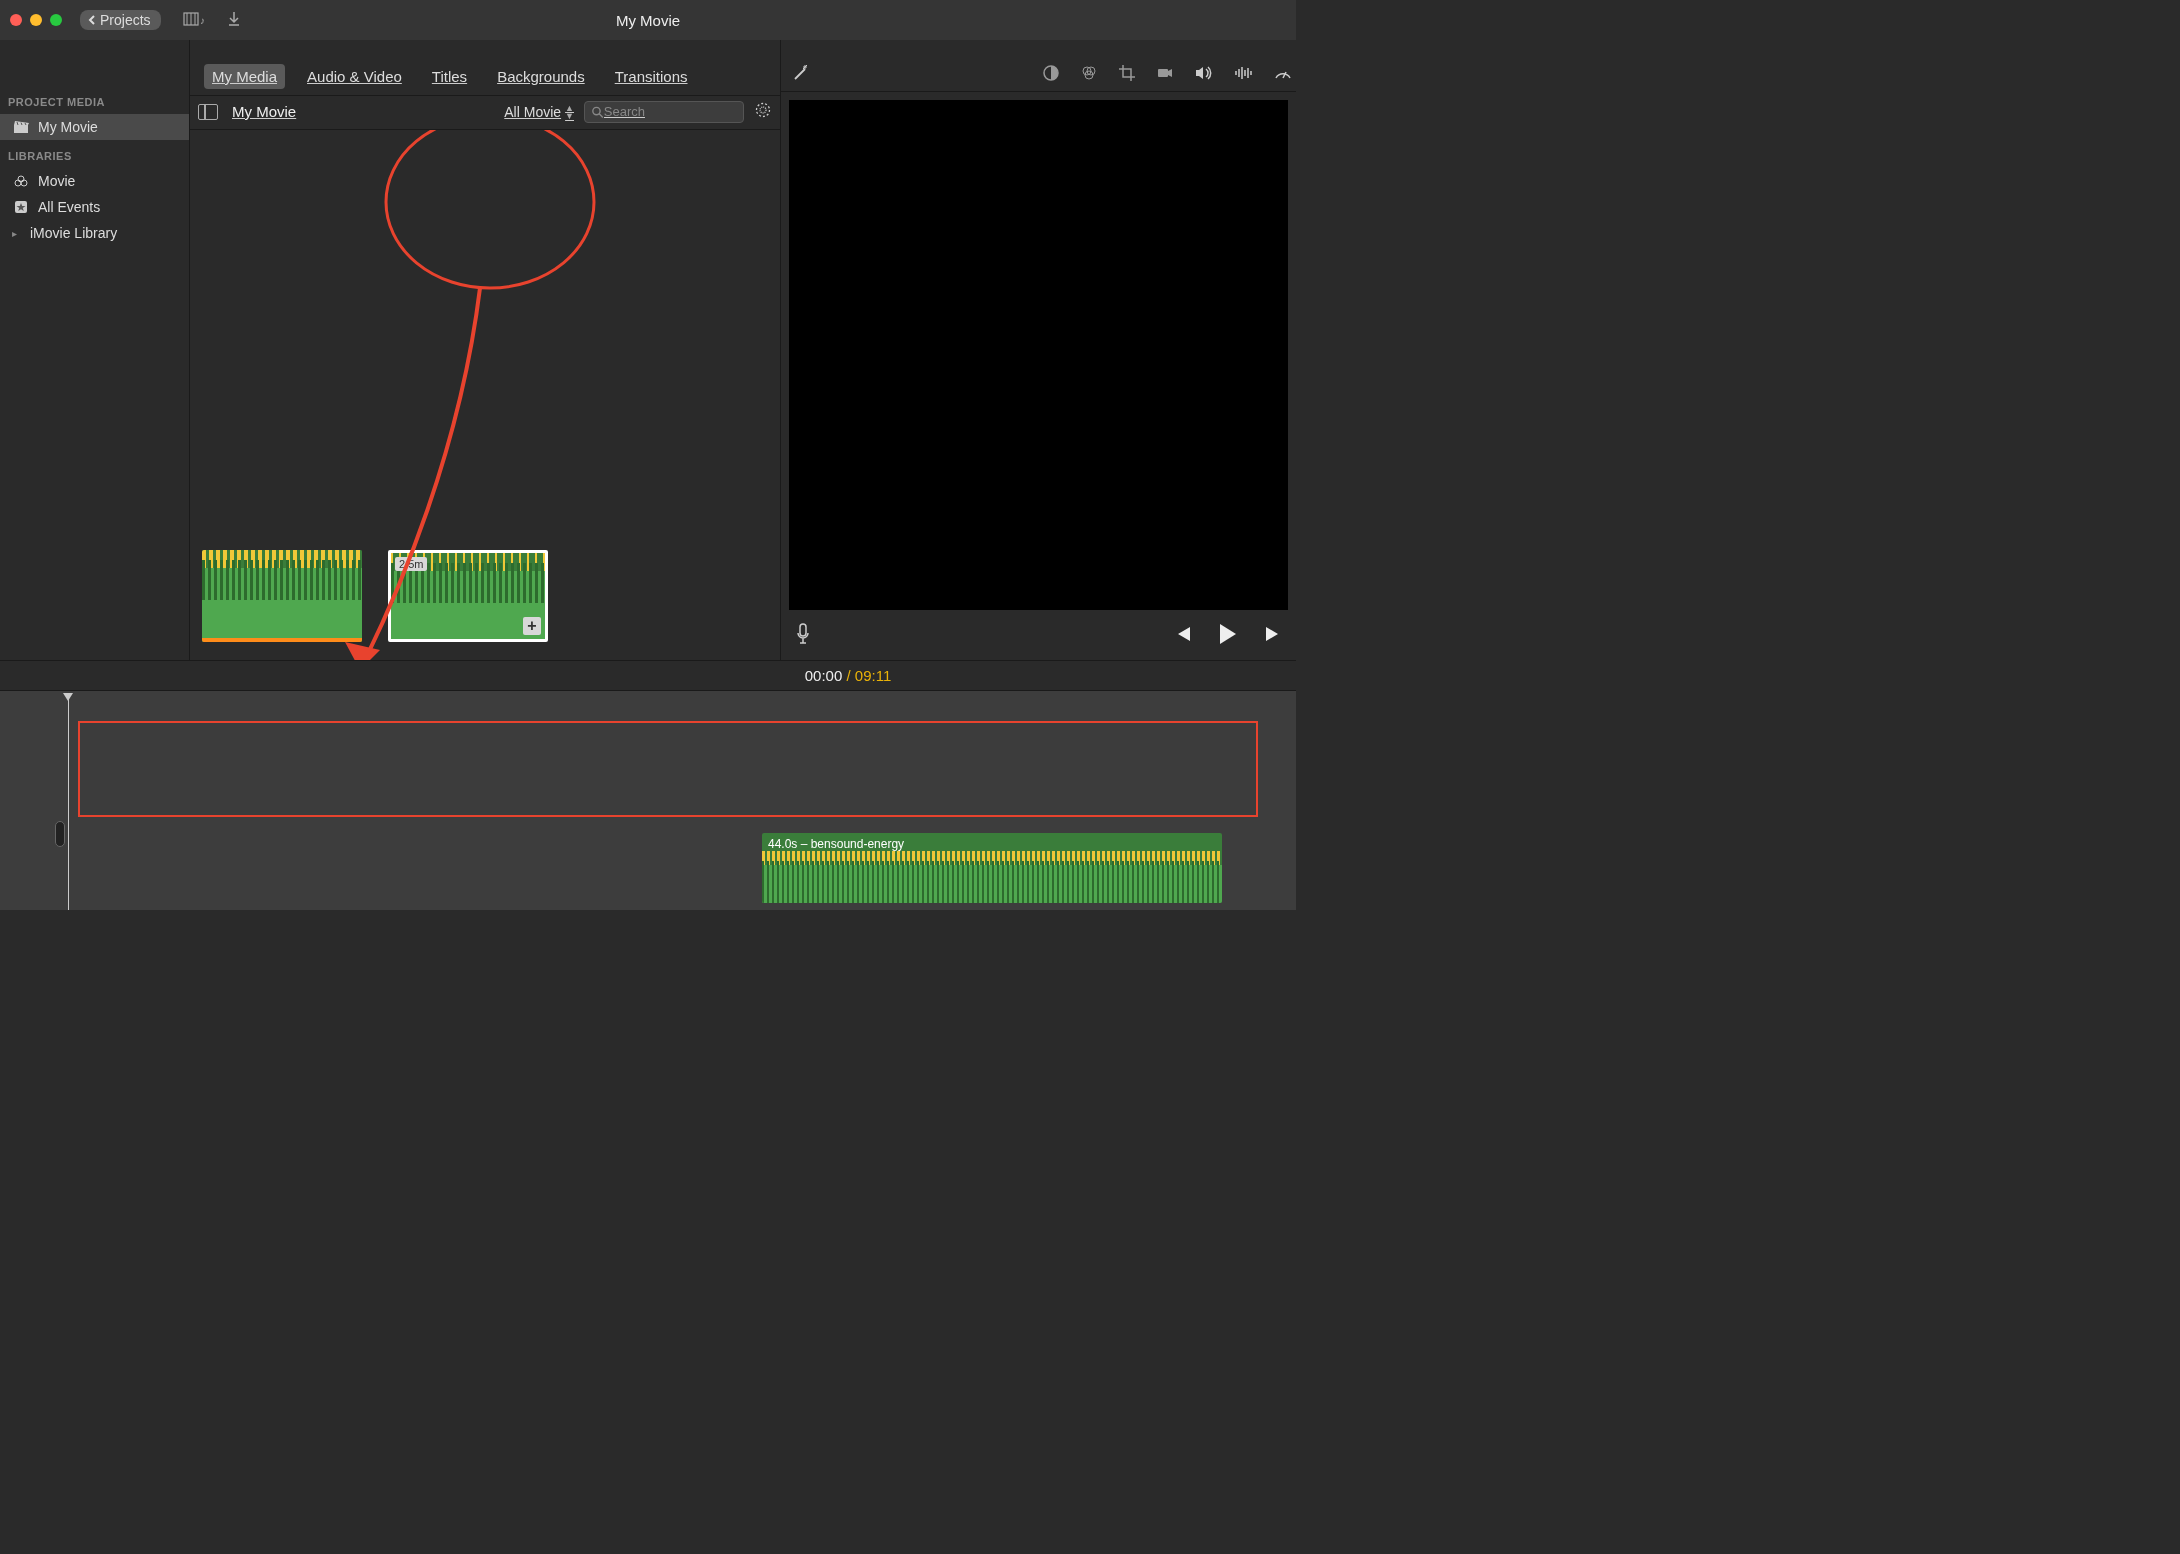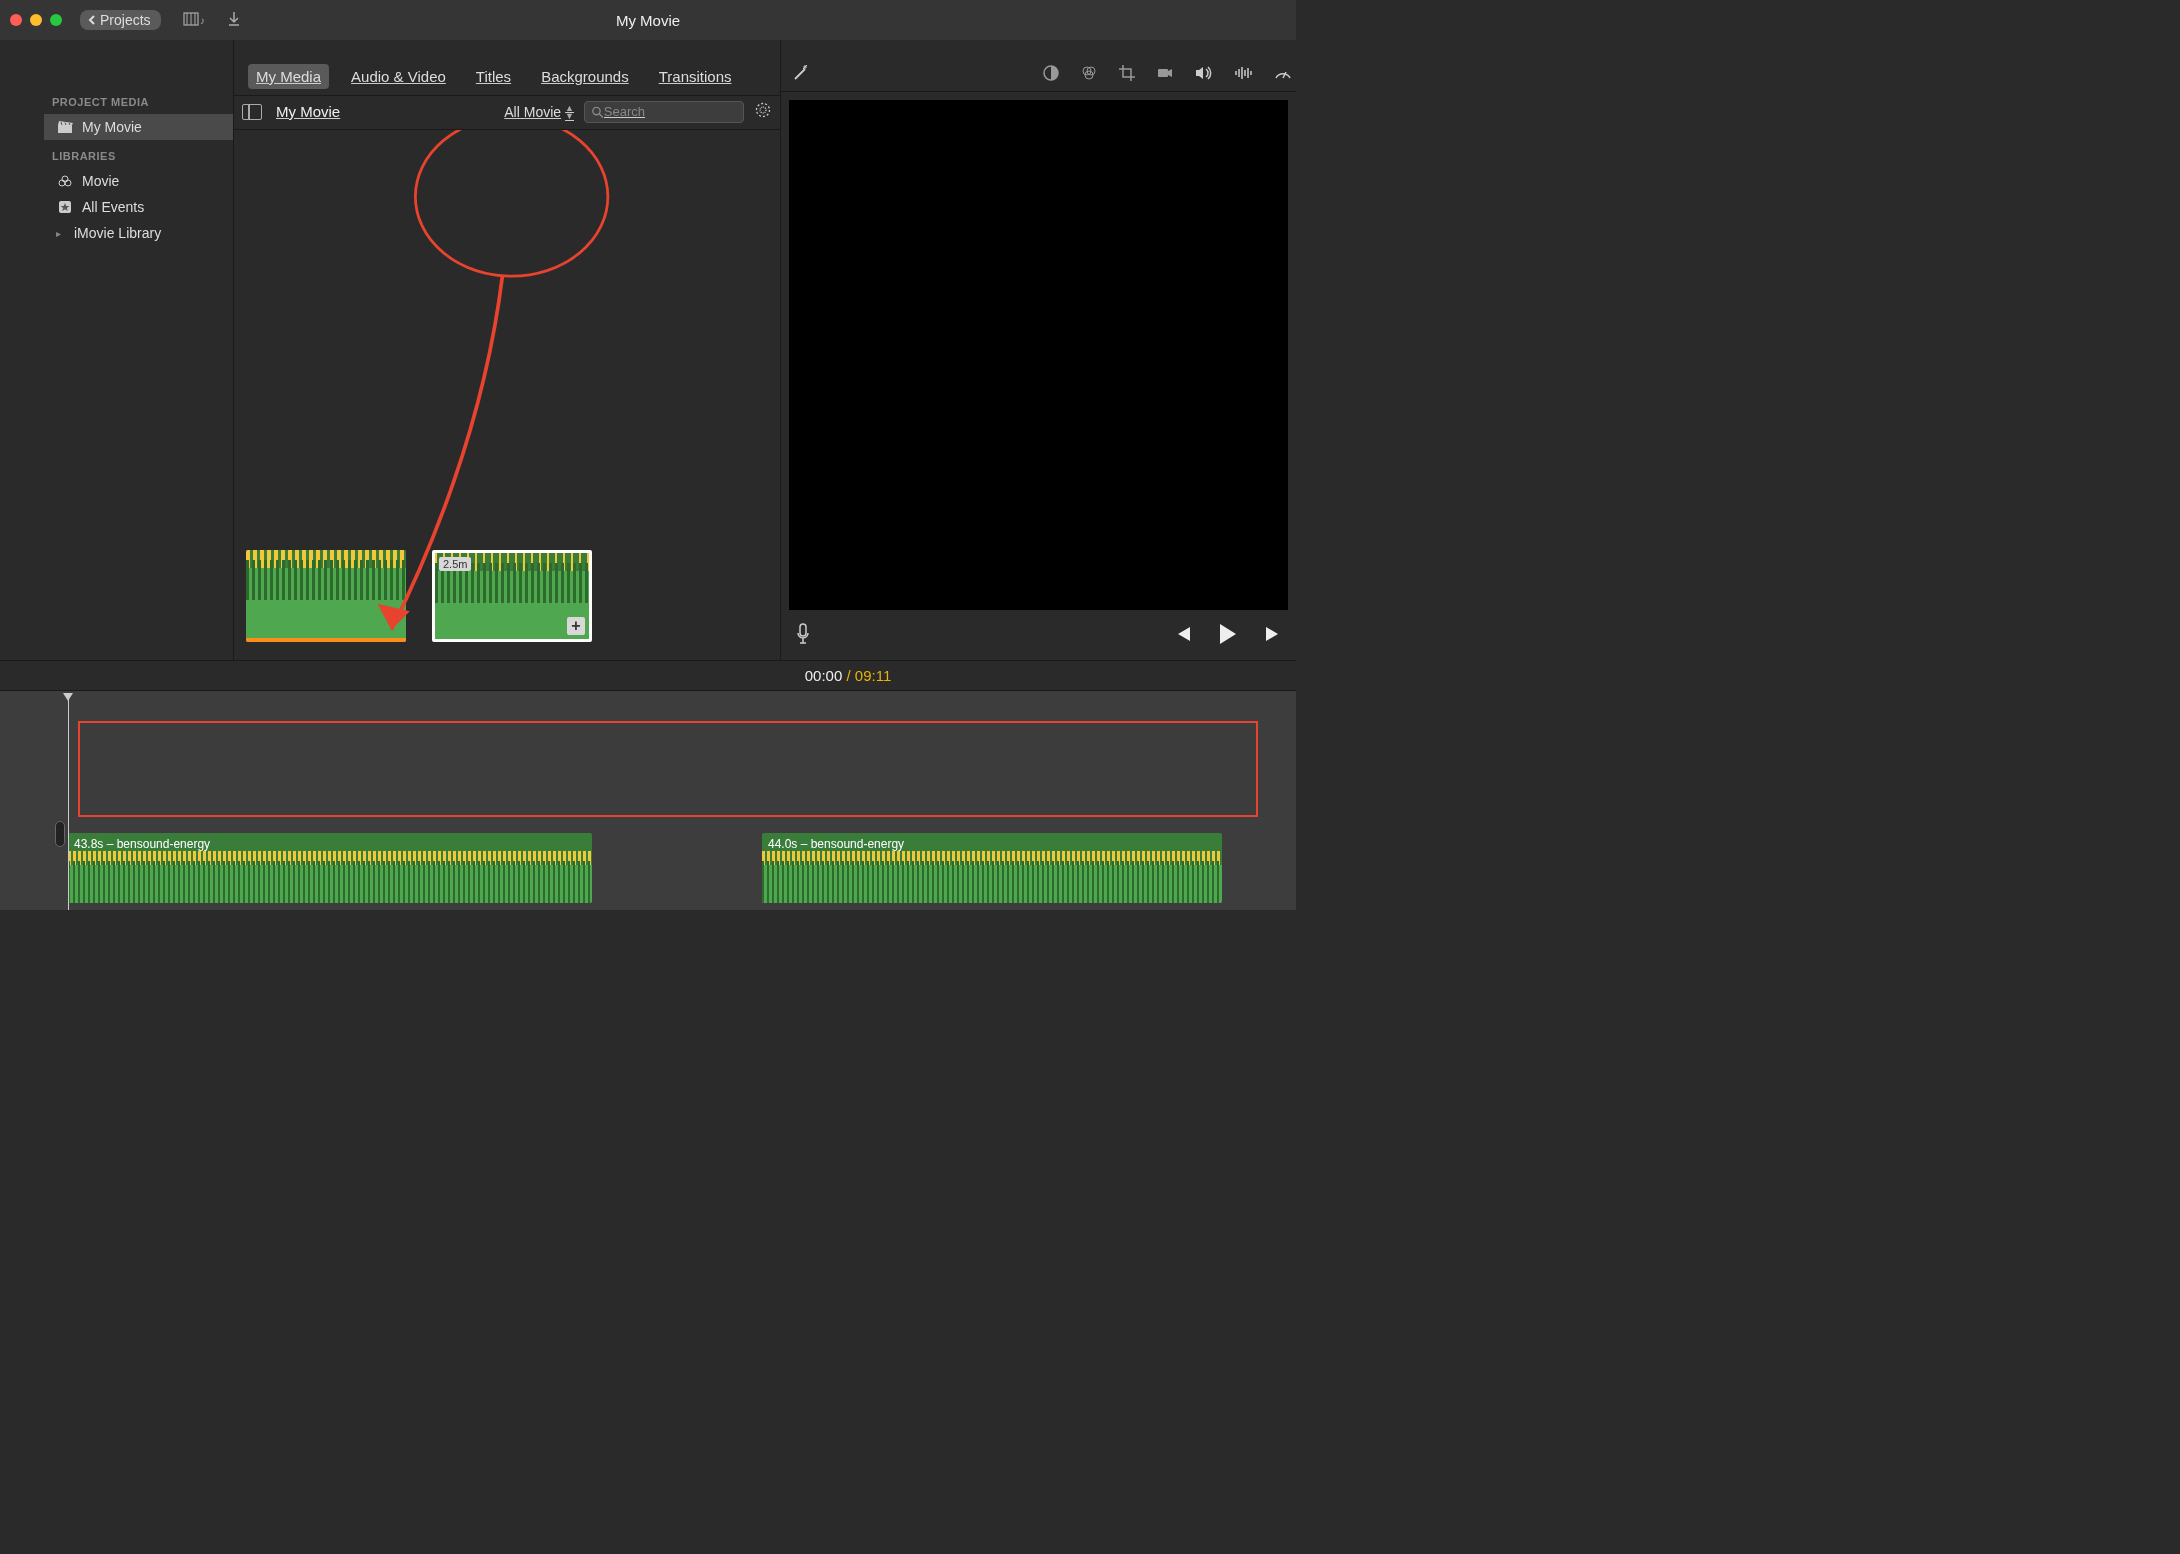--- a/index.html
+++ b/index.html
@@ -15,21 +15,21 @@
   .projects-btn { margin-left: 18px; display: flex; align-items: center; background: #5a5a5a; border-radius: 8px; padding: 2px 10px 2px 6px; color: #ddd; cursor: pointer; }
   .projects-btn svg { margin-right: 2px; }
   .tb-icon { margin-left: 22px; color: #aaa; cursor: pointer; }
   .tb-icon.dl { margin-left: 22px; }
   .title-center { position: absolute; left: 50%; transform: translateX(-50%); color: #eee; font-size: 15px; }
   
   
   .main-row { display: flex; height: 620px; }
   
   
-  .sidebar { width: 190px; background: #2a2a2a; border-right: 1px solid #1a1a1a; margin-left: 44px; }
+  .sidebar { width: 190px; background: #2a2a2a; border-right: 1px solid #1a1a1a; }
   .sidebar-header { color: #8a8a8a; font-size: 11px; font-weight: 600; letter-spacing: 0.5px; padding: 10px 8px 6px; }
   .sidebar-item { display: flex; align-items: center; padding: 5px 12px; gap: 8px; color: #ddd; cursor: pointer; }
   .sidebar-item.active { background: #4a4a4a; }
   .sidebar-item .chev { width: 10px; color: #888; font-size: 10px; }
   .sidebar-item .icon { width: 18px; display: inline-flex; justify-content: center; }
   
   
   .browser { flex: 1; background: #2a2a2a; display: flex; flex-direction: column; position: relative; overflow: hidden; text-decoration: underline; }
   .tab-row { height: 38px; border-bottom: 1px solid #1a1a1a; display: flex; align-items: center; padding: 0 14px; gap: 14px; background: #2a2a2a; position: relative; top: 18px; }
   .tab { color: #ddd; cursor: pointer; padding: 4px 8px; border-radius: 4px; font-size: 15px; }
@@ -282,25 +282,19 @@
 <div class="timecode-row">
   <div class="timecode">
     <span>00:00</span><span class="dur"><span> / </span><span>09:11</span></span>
   </div>
 </div>
 
 <div class="timeline">
   <div class="playhead"></div>
   <div class="drop-zone"></div>
   <div class="tl-handle"></div>
-  <div class="audio-track at1">
-    <div class="aw-body"></div>
-      <div class="aw-top"></div>
-      <div class="aw-grass"></div>
-    <div class="label">43.8s – bensound-energy</div>
-  </div>
   <div class="audio-track at2">
     <div class="aw-body"></div>
       <div class="aw-top"></div>
       <div class="aw-grass"></div>
     <div class="label">44.0s – bensound-energy</div>
   </div>
 </div>
 
 </body></html>

